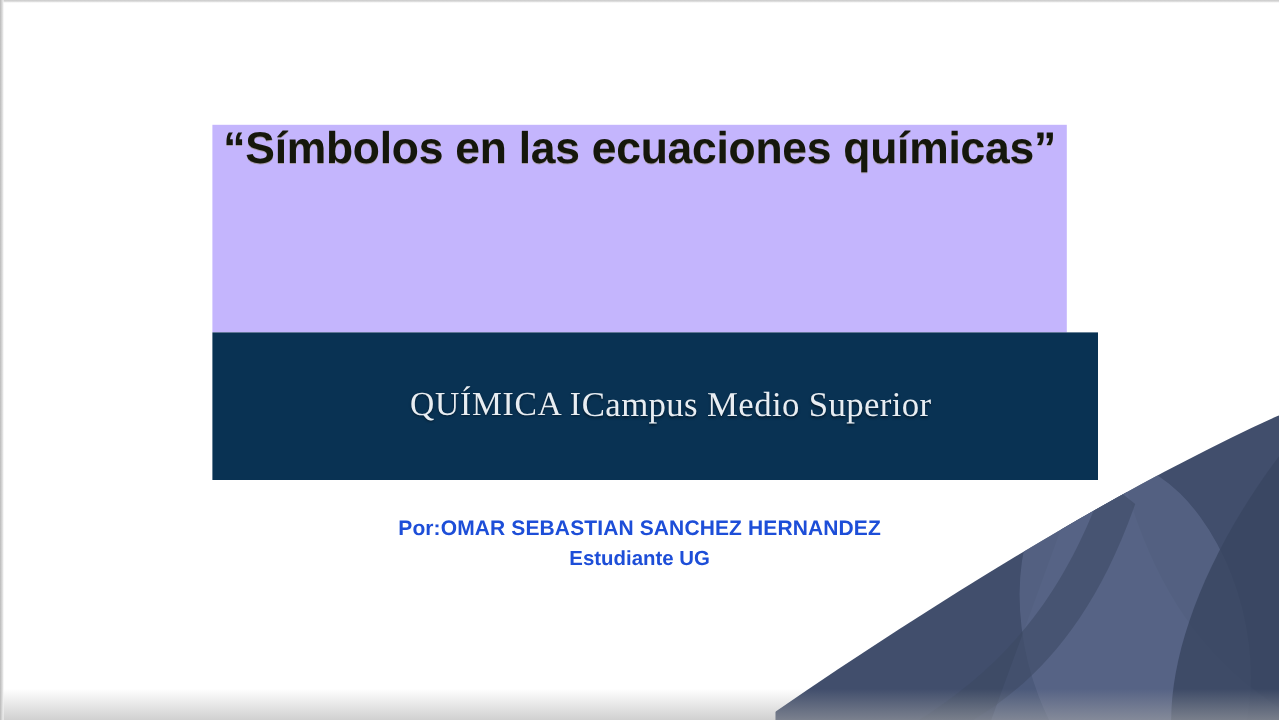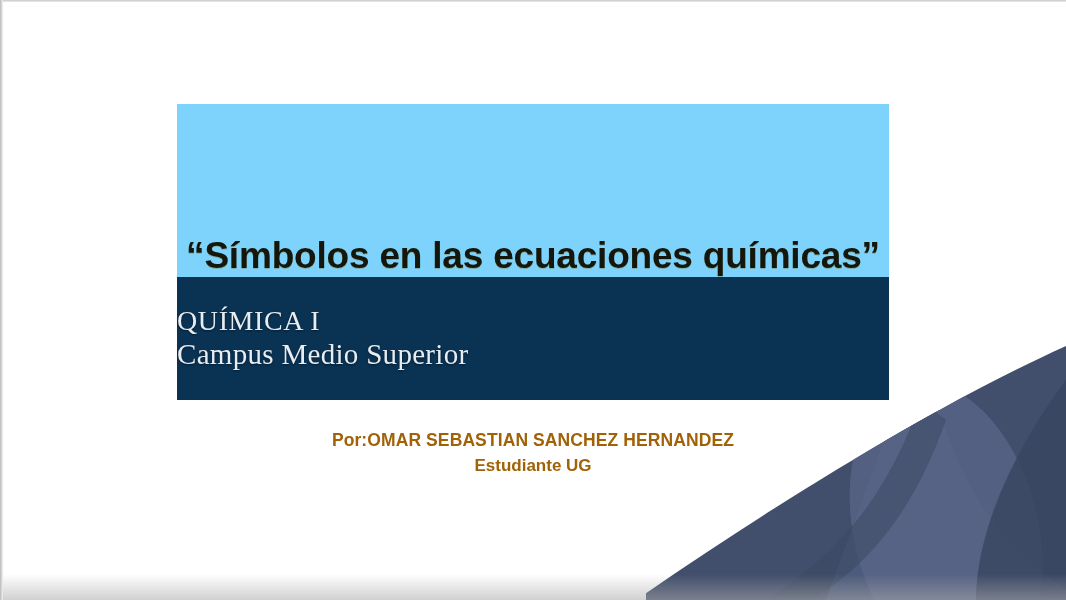--- a/index.html
+++ b/index.html
@@ -57,24 +57,24 @@
   }
   .deco svg { display: block; }
 
   
   .title-band {
     position: absolute;
     left: 177px;
     top: 104px;
     width: 712px;
     height: 173px;
-    background: #7dd3fc;
+    background: #c4b5fd;
     z-index: 10;
     display: flex;
-    align-items: flex-end;
+    align-items: flex-start;
     justify-content: center;
   }
   .title-text {
     font-family: "Liberation Sans", sans-serif;
     font-weight: bold;
     font-size: 37px;
     line-height: 1.1;
     color: #15170c;
     letter-spacing: -0.2px;
     text-align: center;
@@ -85,23 +85,24 @@
   
   .subtitle-band {
     position: absolute;
     left: 177px;
     top: 277px;
     width: 712px;
     height: 123px;
     background: #093253;
     z-index: 10;
     display: flex;
-    flex-direction: column;
-    align-items: flex-start;
+    flex-direction: row;
+    align-items: center;
     justify-content: center;
+    padding-left: 26px;
   }
   .subtitle-line {
     font-family: "Liberation Serif", serif;
     color: #e8edf2;
     text-align: center;
     white-space: nowrap;
     text-shadow: 0 1px 2px rgba(0,0,0,0.45);
   }
   .subtitle-line.course {
     font-size: 28px;
@@ -119,21 +120,21 @@
     position: absolute;
     left: 177px;
     top: 428px;
     width: 712px;
     z-index: 20;
     text-align: center;
   }
   .author-line {
     font-family: "Liberation Sans", sans-serif;
     font-weight: bold;
-    color: #a16207;
+    color: #1d4ed8;
     white-space: nowrap;
   }
   .author-line.name {
     font-size: 17.5px;
     line-height: 1.45;
     letter-spacing: 0.1px;
   }
   .author-line.role,
   .author-line.campus {
     font-size: 17px;

